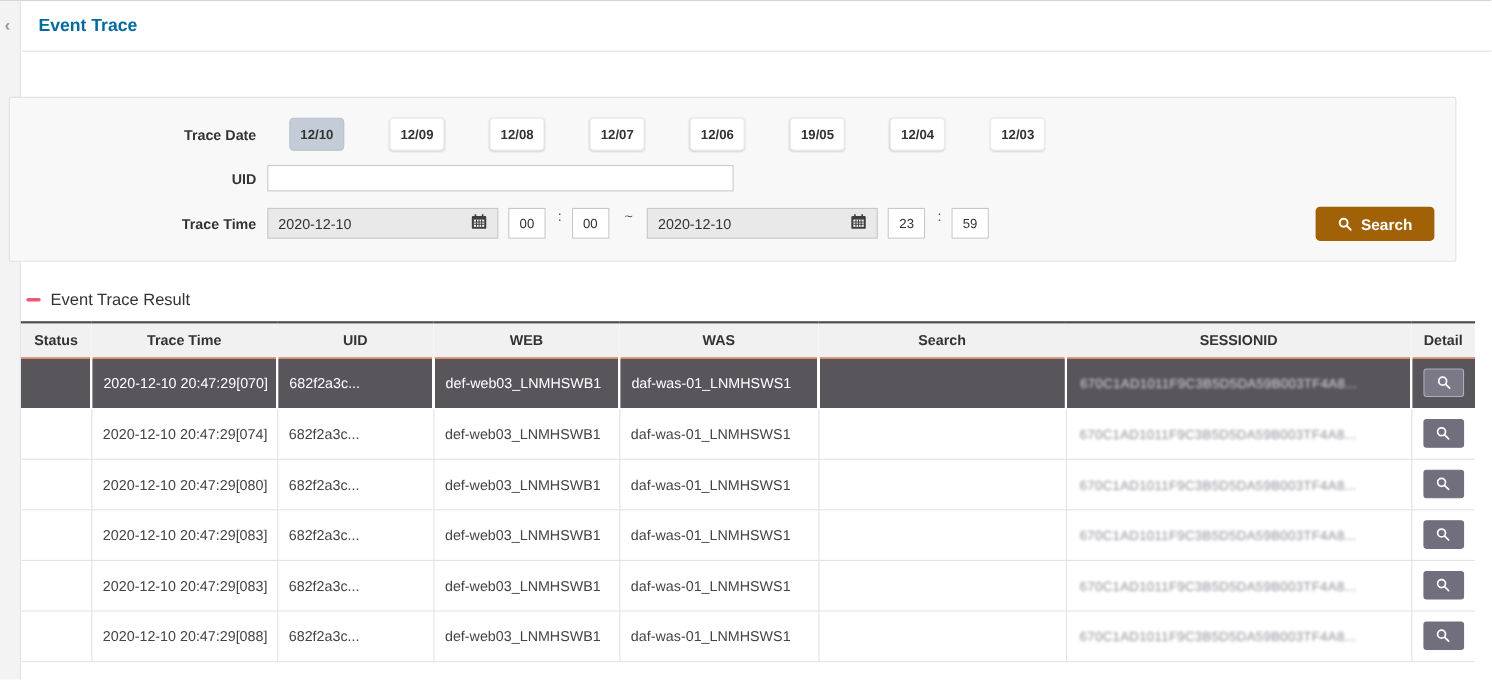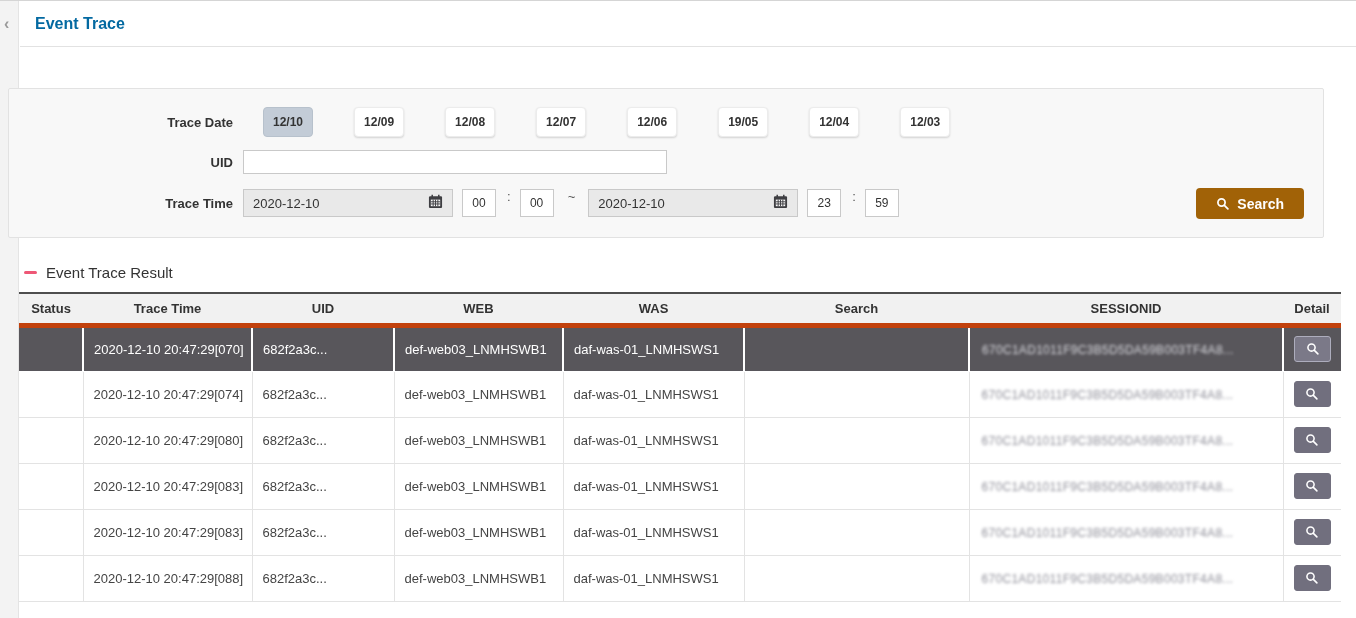--- a/index.html
+++ b/index.html
@@ -51,21 +51,21 @@
     font-family:inherit; }
 
   .result-section { position:absolute; top:260px; left:19px; width:1322px; }
   .section-title-row { display:flex; align-items:center; height:24px; padding-left:5px; }
   .section-dash { width:13px; height:3px; border-radius:2px; background:#ee5776; margin-right:9px; }
   .section-title { font-size:15px; font-weight:500; color:#333; }
 
   table.result-table { border-collapse:collapse; table-layout:fixed; width:1322px;
     margin-top:8px; border-top:2px solid #4e4e4e; }
   .result-table th { background:#f1f1f1; height:32px; font-size:13px; font-weight:bold;
-    color:#333; text-align:center; border-bottom:5px solid #c2410c; padding:0;
+    color:#333; text-align:center; border-bottom:1px solid #c2410c; padding:0;
     overflow:hidden; white-space:nowrap; }
   .result-table td { height:46px; font-size:13px; color:#444; text-align:left;
     border-bottom:1px solid #e3e3e3; border-right:1px solid #e3e3e3;
     padding:0 4px 0 10px; overflow:hidden; white-space:nowrap; }
   .result-table td:last-child { border-right:none; padding:0; text-align:center; }
   .result-table td.cell-sessionid { padding-left:12px; }
   .result-table tr.selected td { background:#58565b; color:#fff;
     border-right:2px solid #fff; border-bottom-color:#fff; }
   .result-table tr.selected td:last-child { border-right:none; }
   .blur-text { filter:blur(1.4px); color:#90909a; font-size:12px; letter-spacing:0.3px; }

